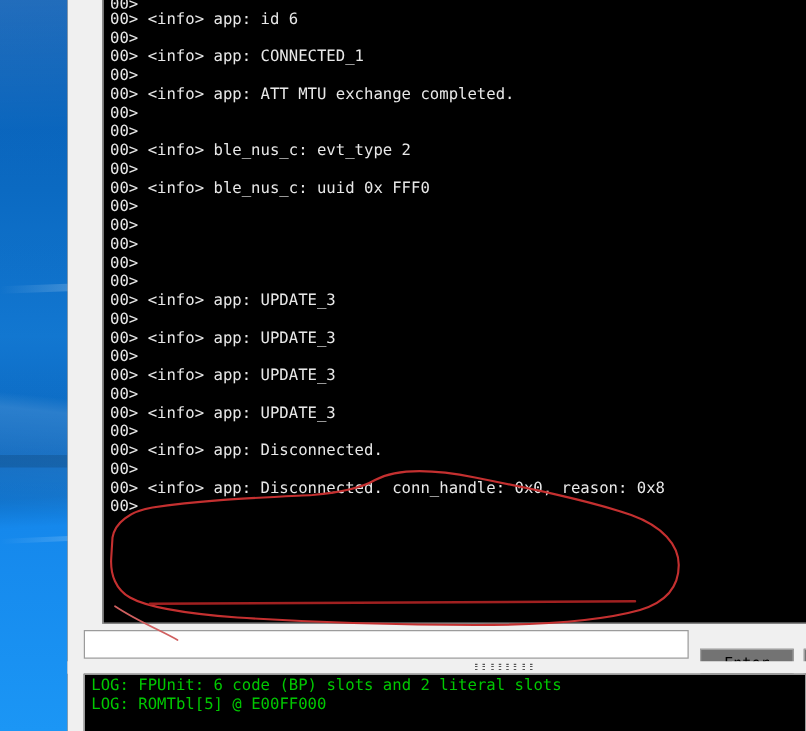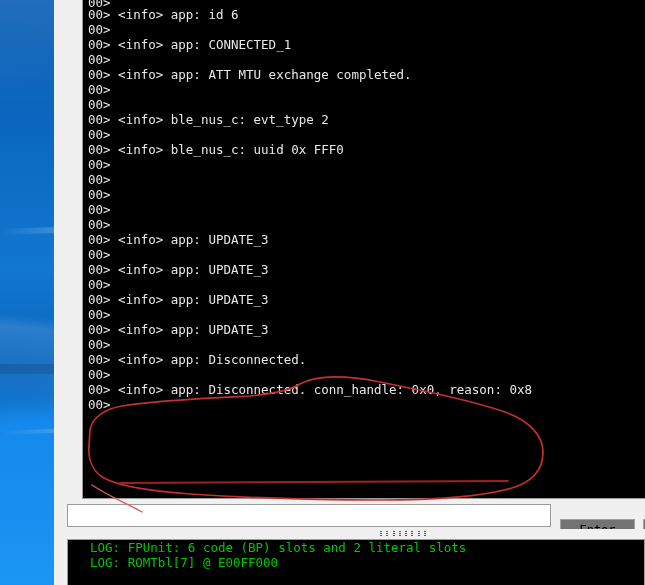--- a/index.html
+++ b/index.html
@@ -177,21 +177,21 @@
     box-sizing: border-box;
     overflow: hidden;
   }
   .log-line {
     font-family: "DejaVu Sans Mono", monospace;
     font-size: 12.5px;
     line-height: 15px;
     height: 15px;
     color: #00c800;
     white-space: pre;
-    padding-left: 22px;
+    padding-left: 5px;
   }
 
   
   .annotation {
     position: absolute;
     left: 0; top: 0;
     width: 645px;
     height: 585px;
     pointer-events: none;
   }
@@ -258,21 +258,21 @@
       <span></span>
         <span></span>
         <span></span>
         <span></span>
     </div>
   </div>
 
   <div class="log-frame">
     <div id="log-scroll">
         <div class="log-line">LOG: FPUnit: 6 code (BP) slots and 2 literal slots</div>
-        <div class="log-line">LOG: ROMTbl[7] @ E00FF000</div>
+        <div class="log-line">LOG: ROMTbl[5] @ E00FF000</div>
       </div>
   </div>
 
   <svg class="annotation" viewBox="0 0 645 585">
     <path id="anno-oval" fill="none" stroke="#c43030" stroke-width="1.7" stroke-linecap="round" stroke-linejoin="round" d="M 90 430
              C 92 418, 104 409, 122 406
              C 160 400, 210 398, 250 396
              C 272 394, 290 390, 300 384
              C 315 376, 340 374, 380 382
              C 420 390, 470 400, 505 412

